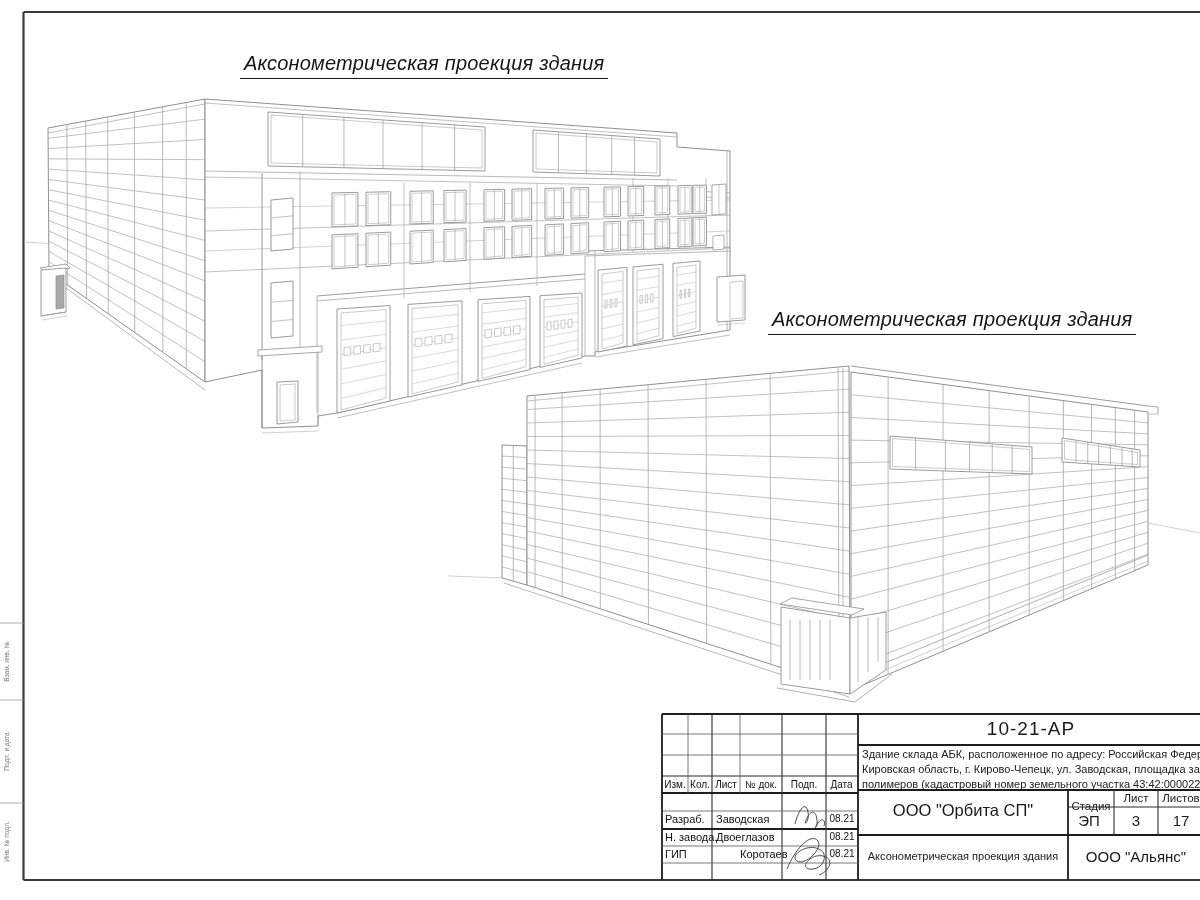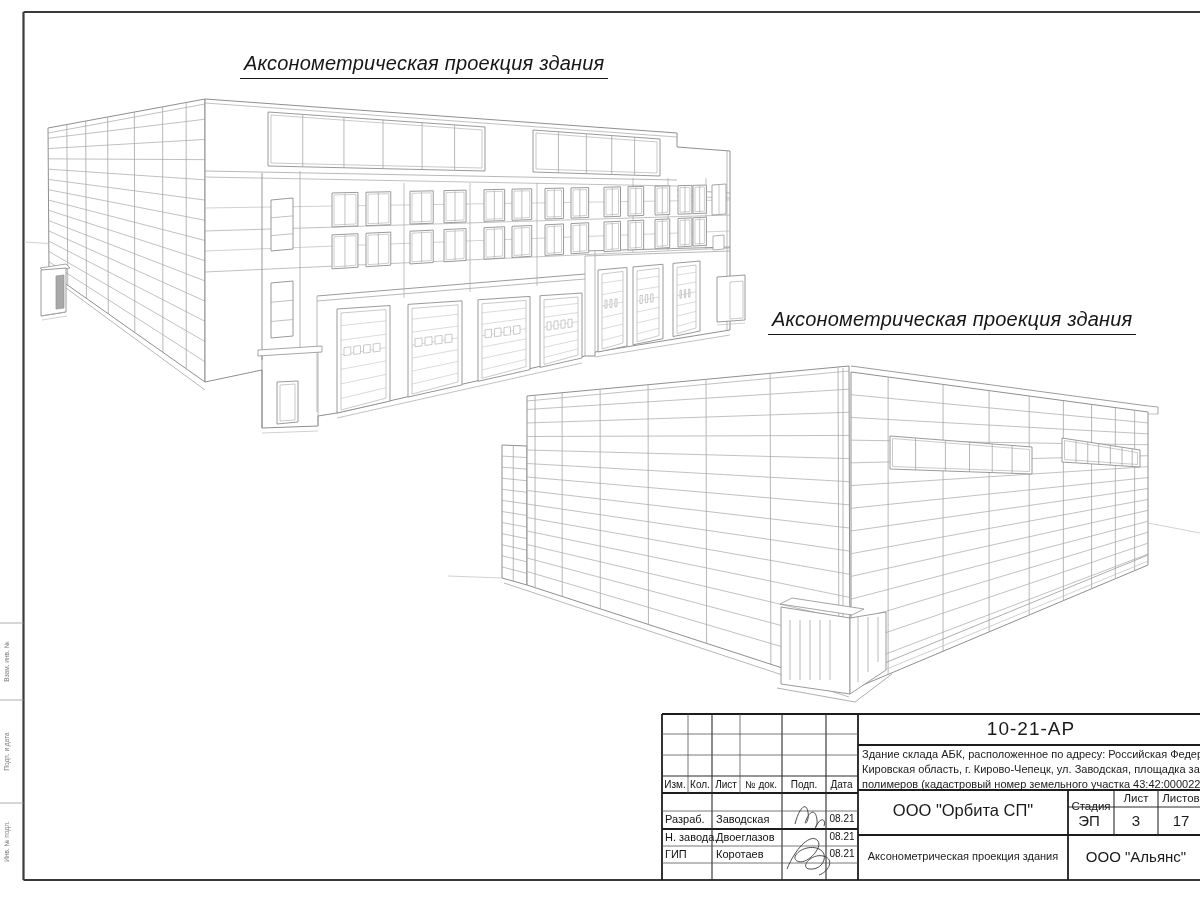--- a/index.html
+++ b/index.html
@@ -446,21 +446,21 @@
 
 <div class="txt tb" style="left:665px;top:813px;">Разраб.</div>
 <div class="txt tb" style="left:716px;top:813px;">Заводская</div>
 <div class="txt tb small c" style="left:826px;top:813px;width:32px;">08.21</div>
 
 <div class="txt tb" style="left:665px;top:831px;">Н. завода.</div>
 <div class="txt tb" style="left:716px;top:831px;">Двоеглазов</div>
 <div class="txt tb small c" style="left:826px;top:831px;width:32px;">08.21</div>
 
 <div class="txt tb" style="left:665px;top:848px;">ГИП</div>
-<div class="txt tb" style="left:716px;top:848px;">Коротаев</div>
+<div class="txt tb" style="left:740px;top:848px;">Коротаев</div>
 <div class="txt tb small c" style="left:826px;top:848px;width:32px;">08.21</div>
 
 <div class="txt docnum c" style="left:858px;top:718px;width:346px;">10-21-АР</div>
 <div class="txt desc" style="left:862px;top:747px;width:400px;">Здание склада АБК, расположенное по адресу: Российская Федерация,</div>
 <div class="txt desc" style="left:862px;top:762px;width:400px;">Кировская область, г. Кирово-Чепецк, ул. Заводская, площадка завода</div>
 <div class="txt desc" style="left:862px;top:777px;width:400px;">полимеров (кадастровый номер земельного участка 43:42:000022:</div>
 
 <div class="txt org c" style="left:858px;top:801px;width:210px;">ООО "Орбита СП"</div>
 
 <div class="txt stagehdr c" style="left:1068px;top:792px;width:46px;margin-top:8px;">Стадия</div>

